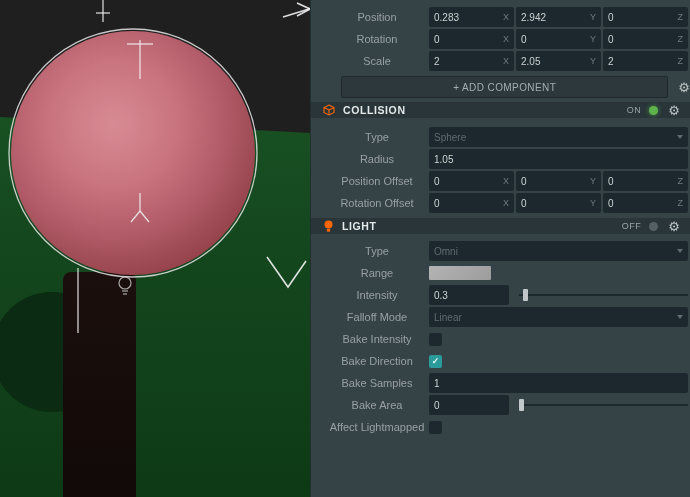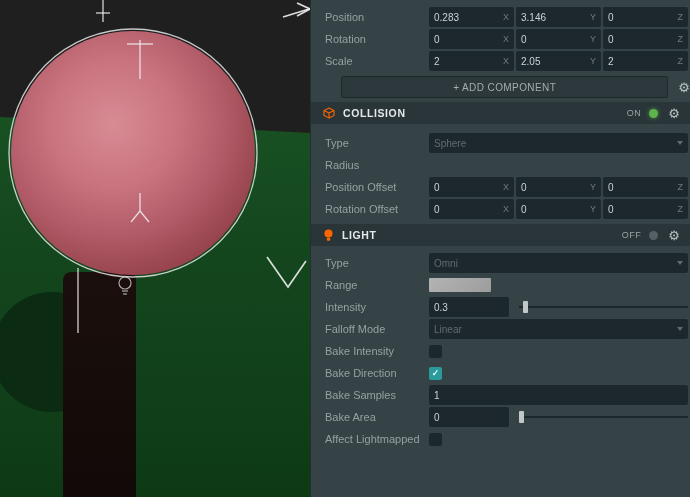--- a/index.html
+++ b/index.html
@@ -14,21 +14,21 @@
   .blob{position:absolute;left:-8px;top:292px;width:120px;height:120px;border-radius:50%;background:#0b2b12;}
   .trunk{position:absolute;left:63px;top:272px;width:73px;height:225px;
          background:linear-gradient(180deg,#1a0f0c,#120a08);border-radius:8px 8px 0 0;}
   .sphere{position:absolute;left:11px;top:31px;width:244px;height:244px;border-radius:50%;
           background:radial-gradient(circle at 42% 38%,#d88b94 0%,#c9747f 30%,#af5a66 55%,#934049 78%,#82323d 100%);}
   svg.gizmos{position:absolute;left:0;top:0;}
 
   
   .inspector{position:absolute;left:310px;top:0;width:380px;height:497px;background:#364346;
              box-sizing:border-box;padding-top:6px;border-left:1px solid #24302f;}
-  .row{display:flex;align-items:center;height:22px;padding-left:14px;}
+  .row{display:flex;align-items:center;height:22px;padding-left:14px;text-align:center;}
   .mt4{margin-top:4px}.mt8{margin-top:8px}.mt6{margin-top:6px}.mt12{margin-top:12px}
   .label{width:104px;flex:none;font-size:11px;color:#97a0a3;white-space:nowrap;overflow:hidden;}
   .controls{flex:1;display:flex;align-items:center;gap:2px;margin-right:2px;min-width:0;}
   .field{flex:1;height:20px;background:#1c282d;border-radius:2px;padding:0 5px;display:flex;
          align-items:center;overflow:hidden;box-sizing:border-box;}
   .val{font-size:10px;color:#ccd2d4;white-space:nowrap;}
   .axis{margin-left:auto;font-size:9px;color:#6f7a7e;padding-left:4px;}
   .dropdown .val{color:#5f6b70;}
   .dd-arrow{margin-left:auto;width:0;height:0;border-left:3.5px solid transparent;
             border-right:3.5px solid transparent;border-top:4px solid #5f6b70;}
@@ -42,21 +42,21 @@
   .checkbox .check{display:none;font-size:9px;font-weight:bold;color:#eafcfc;line-height:1;}
   .checkbox.checked{background:#2b9a9a;}
   .checkbox.checked .check{display:block;}
 
   .addrow{padding-left:30px;}
   .add-btn{flex:1;height:20px;background:#2c383b;border:1px solid #1f292c;border-radius:2px;
            display:flex;align-items:center;justify-content:center;font-size:10px;color:#a4adaf;
            letter-spacing:.4px;cursor:pointer;}
   .gear{font-size:13px;color:#b9c0c2;margin-left:10px;flex:none;line-height:1;}
 
-  .panel-header{height:22px;background:#293539;display:flex;align-items:center;gap:8px;
+  .panel-header{height:16px;background:#293539;display:flex;align-items:center;gap:8px;
                 padding:0 10px 0 12px;}
   .panel-title{font-size:10.5px;font-weight:bold;letter-spacing:.6px;color:#e4e8e9;}
   .header-state{margin-left:auto;font-size:9px;letter-spacing:.5px;color:#9aa4a7;text-align:right;}
   .led{width:9px;height:9px;border-radius:50%;flex:none;}
   .led.on{background:#5cb44a;box-shadow:0 0 5px rgba(92,180,74,.7);}
   .led.off{background:#556064;}
   .panel-header .gear{margin-left:2px;}
   .hicon{flex:none;display:flex;align-items:center;}
 </style>
 </head>
@@ -98,21 +98,21 @@
   <div class="inspector">
 
     <div class="row">
       <div class="label">Position</div>
       <div class="controls">
         <div class="field">
           <span class="val">0.283</span>
           <span class="axis">X</span>
         </div>
         <div class="field">
-          <span class="val">3.146</span>
+          <span class="val">2.942</span>
           <span class="axis">Y</span>
         </div>
         <div class="field">
           <span class="val">0</span>
           <span class="axis">Z</span>
         </div>
       </div>
     </div>
 
     <div class="row">
@@ -173,20 +173,25 @@
       <div class="controls">
         <div class="field dropdown">
           <span class="val">Sphere</span>
           <span class="dd-arrow"></span>
         </div>
       </div>
     </div>
 
     <div class="row">
       <div class="label">Radius</div>
+      <div class="controls">
+        <div class="field">
+          <span class="val">1.05</span>
+        </div>
+      </div>
     </div>
 
     <div class="row">
       <div class="label">Position Offset</div>
       <div class="controls">
         <div class="field">
           <span class="val">0</span>
           <span class="axis">X</span>
         </div>
         <div class="field">

